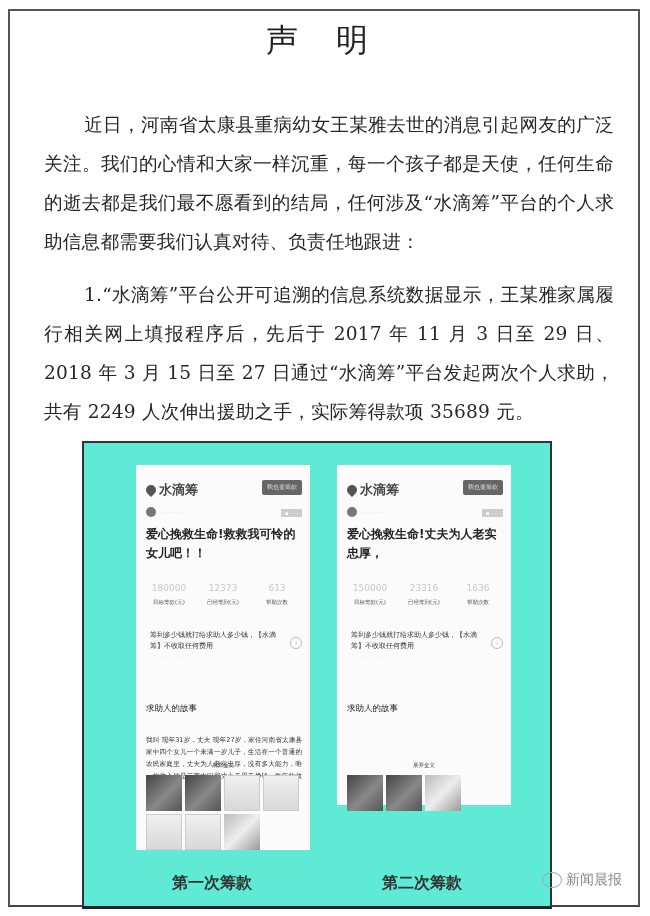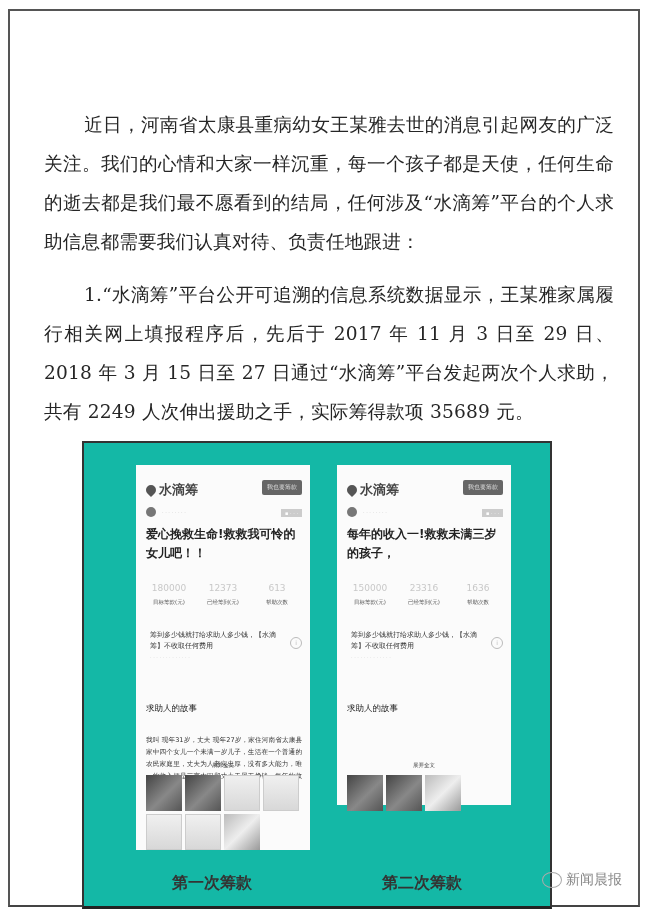--- a/index.html
+++ b/index.html
@@ -10,21 +10,21 @@
   .title { position: absolute; left: 0; right: 0; top: 8px; text-align: center;
            font-size: 32px; letter-spacing: 14px; color: #222; font-family: "DejaVu Serif", serif; }
   .para { position: absolute; left: 34px; width: 570px; font-size: 18.6px; line-height: 39px;
           color: #262626; letter-spacing: 0.2px; text-align: justify; }
   .para .indent { display: inline-block; width: 40px; }
   .p1 { top: 94px; }
   .p2 { top: 264px; }
 
   .panel { position: absolute; left: 72px; top: 430px; width: 470px; height: 468px;
            border: 2px solid #333; border-bottom: 3px solid #222; box-sizing: border-box;
-           background: #14b8a6; }
+           background: #5eead4; }
   .card { position: absolute; background: #fbfbfb; box-sizing: border-box;
           font-family: "DejaVu Sans", sans-serif; color: #333; }
   .card1 { left: 52px; top: 22px; width: 174px; height: 385px; }
   .card2 { left: 253px; top: 22px; width: 174px; height: 340px; }
   .brand { position: absolute; left: 10px; top: 16px; display: flex; align-items: center; gap: 3px;
            font-size: 13px; font-weight: bold; color: #444; }
   .drop { width: 10px; height: 10px; border-radius: 50% 50% 50% 0; background: #555; transform: rotate(-45deg); }
   .cta { position: absolute; right: 8px; top: 15px; background: #666; color: #ddd; font-size: 6px;
          padding: 3px 5px; border-radius: 2px; }
   .author { position: absolute; left: 10px; top: 42px; display: flex; align-items: center; gap: 6px;
@@ -58,20 +58,21 @@
   .cap1 { left: 88px; }
   .cap2 { left: 298px; }
   .watermark { position: absolute; right: 16px; bottom: 16px; display: flex; align-items: center; gap: 4px;
                font-family: "DejaVu Sans", sans-serif; font-size: 14px; color: #888; }
   .wm-icon { width: 18px; height: 14px; border: 1px solid #aaa; border-radius: 50%; }
 </style>
 </head>
 <body>
 
 <div class="page">
+  <div class="title">声 明</div>
 
   <div class="para p1"><span class="indent"></span><span>近日，河南省太康县重病幼女王某雅去世的消息引起网友的广泛关注。我们的心情和大家一样沉重，每一个孩子都是天使，任何生命的逝去都是我们最不愿看到的结局，任何涉及“水滴筹”平台的个人求助信息都需要我们认真对待、负责任地跟进：</span></div>
   <div class="para p2"><span class="indent"></span><span>1.“水滴筹”平台公开可追溯的信息系统数据显示，王某雅家属履行相关网上填报程序后，先后于 2017 年 11 月 3 日至 29 日、2018 年 3 月 15 日至 27 日通过“水滴筹”平台发起两次个人求助，共有 2249 人次伸出援助之手，实际筹得款项 35689 元。</span></div>
 
   <div class="panel">
     <div class="card card1">
       <div class="brand">
           <span class="drop"></span>
           <span>水滴筹</span>
         </div>
@@ -116,21 +117,21 @@
       <div class="brand">
           <span class="drop"></span>
           <span>水滴筹</span>
         </div>
       <div class="cta">我也要筹款</div>
       <div class="author">
           <span class="avatar"></span>
           <span>· · · · · · · ·</span>
         </div>
       <div class="tag">▪ · · ·</div>
-      <div class="headline">每年的收入一!救救未满三岁的孩子，</div>
+      <div class="headline">爱心挽救生命!丈夫为人老实忠厚，</div>
       <div class="stats">
         <div class="stat">
             <div class="num">150000</div>
             <div class="lbl">目标筹款(元)</div>
           </div>
         <div class="stat">
             <div class="num">23316</div>
             <div class="lbl">已经筹到(元)</div>
           </div>
         <div class="stat">

